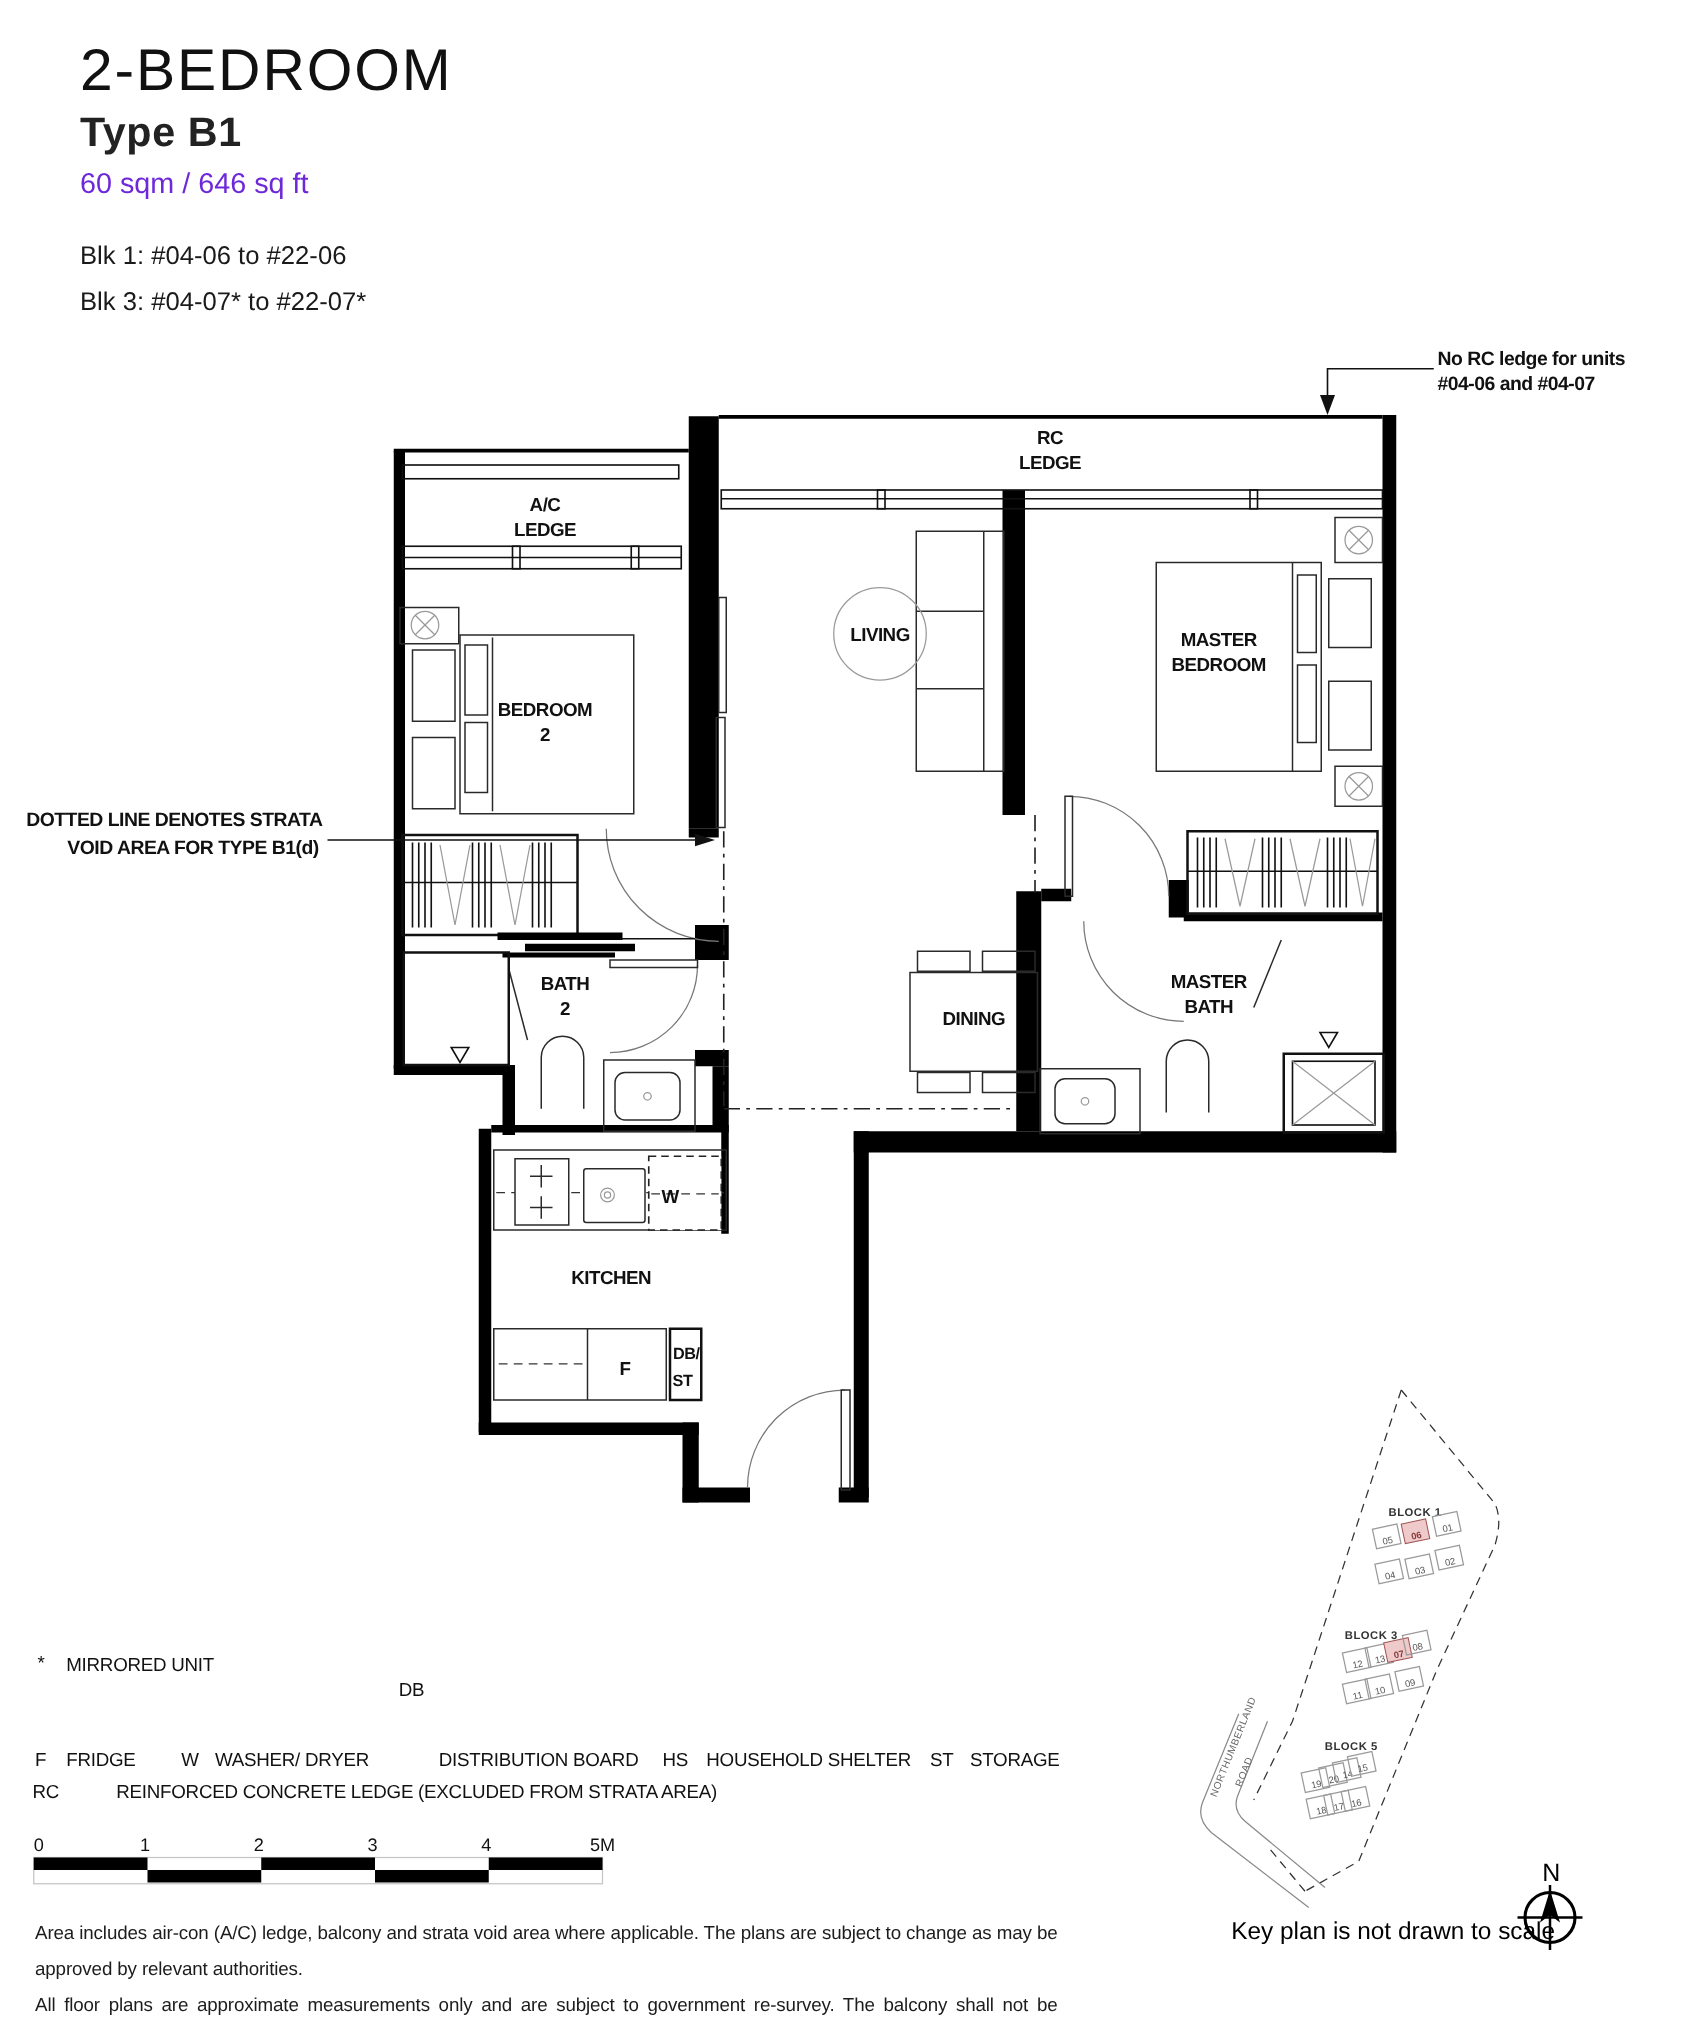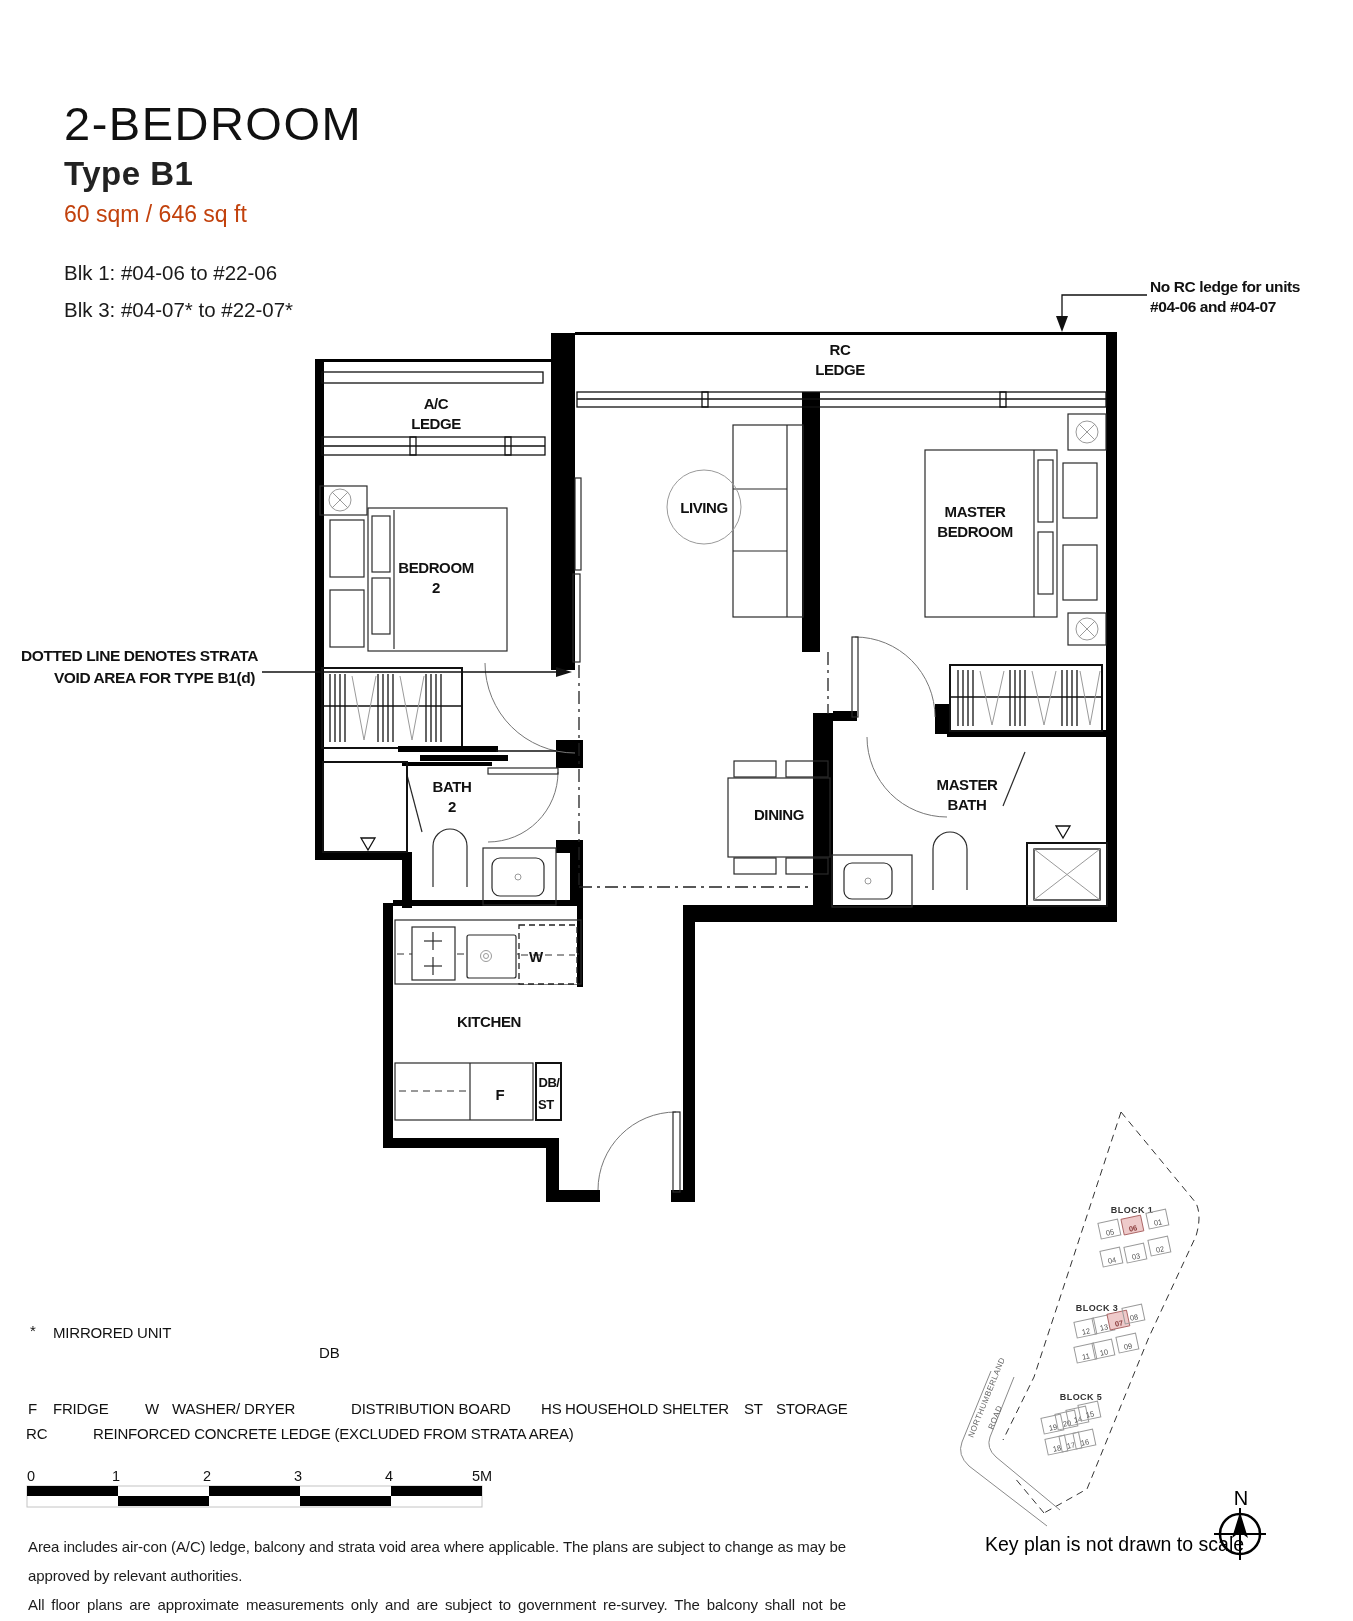--- a/index.html
+++ b/index.html
@@ -1,22 +1,22 @@
 <!DOCTYPE html>
 <html><head>
 <meta charset="utf-8">
 <style>
   html,body{margin:0;padding:0;background:#fff;}
   body{width:1353px;height:1621px;position:relative;font-family:"Liberation Sans",sans-serif;color:#161616;overflow:hidden;}
   .abs{position:absolute;}
   
   #header{left:64px;top:0;width:560px;}
-  #header h1{margin:0;padding-top:96px;font-size:47px;font-weight:400;letter-spacing:1.5px;color:#111;}
+  #header h1{margin:0;padding-top:28px;font-size:47px;font-weight:400;letter-spacing:1.5px;color:#111;}
   #header h2{margin:4px 0 0 0;font-size:33px;font-weight:700;letter-spacing:0.5px;color:#222;}
-  #header h3{margin:8px 0 0 0;font-size:23px;font-weight:400;color:#c2410c;}
+  #header h3{margin:8px 0 0 0;font-size:23px;font-weight:400;color:#6d28d9;}
   #header .blks{margin-top:26px;font-size:20.5px;line-height:37px;color:#1a1a1a;}
   
   .leg{font-size:15px;letter-spacing:-0.2px;color:#111;white-space:nowrap;}
   #disclaimer{left:28px;top:1532px;width:818px;font-size:15px;line-height:29px;letter-spacing:-0.1px;color:#1c1c1c;text-align:justify;}
   
   svg{position:absolute;left:0;top:0;}
   text{font-family:"Liberation Sans",sans-serif;}
   .lbl{font-size:15px;font-weight:bold;letter-spacing:-0.4px;fill:#111;text-anchor:middle;}
   .lbl-s{font-size:13px;font-weight:bold;letter-spacing:-0.4px;fill:#111;text-anchor:middle;}
   .callout{font-size:15.5px;font-weight:bold;letter-spacing:-0.4px;fill:#111;}
@@ -55,21 +55,21 @@
 <div>
   <span class="abs leg" style="left:30px;top:1322px;">*</span>
   <span class="abs leg" style="left:53px;top:1324px;">MIRRORED UNIT</span>
 
   <span class="abs leg" style="left:28px;top:1400px;">F</span>
   <span class="abs leg" style="left:53px;top:1400px;">FRIDGE</span>
   <span class="abs leg" style="left:145px;top:1400px;">W</span>
   <span class="abs leg" style="left:172px;top:1400px;">WASHER/ DRYER</span>
   <span class="abs leg" style="left:319px;top:1344px;">DB</span>
   <span class="abs leg" style="left:351px;top:1400px;">DISTRIBUTION BOARD</span>
-  <span class="abs leg" style="left:541px;top:1400px;">HS</span>
+  <span class="abs leg" style="left:530px;top:1400px;">HS</span>
   <span class="abs leg" style="left:565px;top:1400px;text-align:right;">HOUSEHOLD SHELTER</span>
   <span class="abs leg" style="left:744px;top:1400px;">ST</span>
   <span class="abs leg" style="left:776px;top:1400px;">STORAGE</span>
 
   <span class="abs leg" style="left:26px;top:1425px;">RC</span>
   <span class="abs leg" style="left:53px;top:1425px;margin-left:40px;">REINFORCED CONCRETE LEDGE (EXCLUDED FROM STRATA AREA)</span>
 </div>
 
 <div id="disclaimer" class="abs">
   <div>Area includes air-con (A/C) ledge, balcony and strata void area where applicable. The plans are subject to change as may be approved by relevant authorities.</div>

